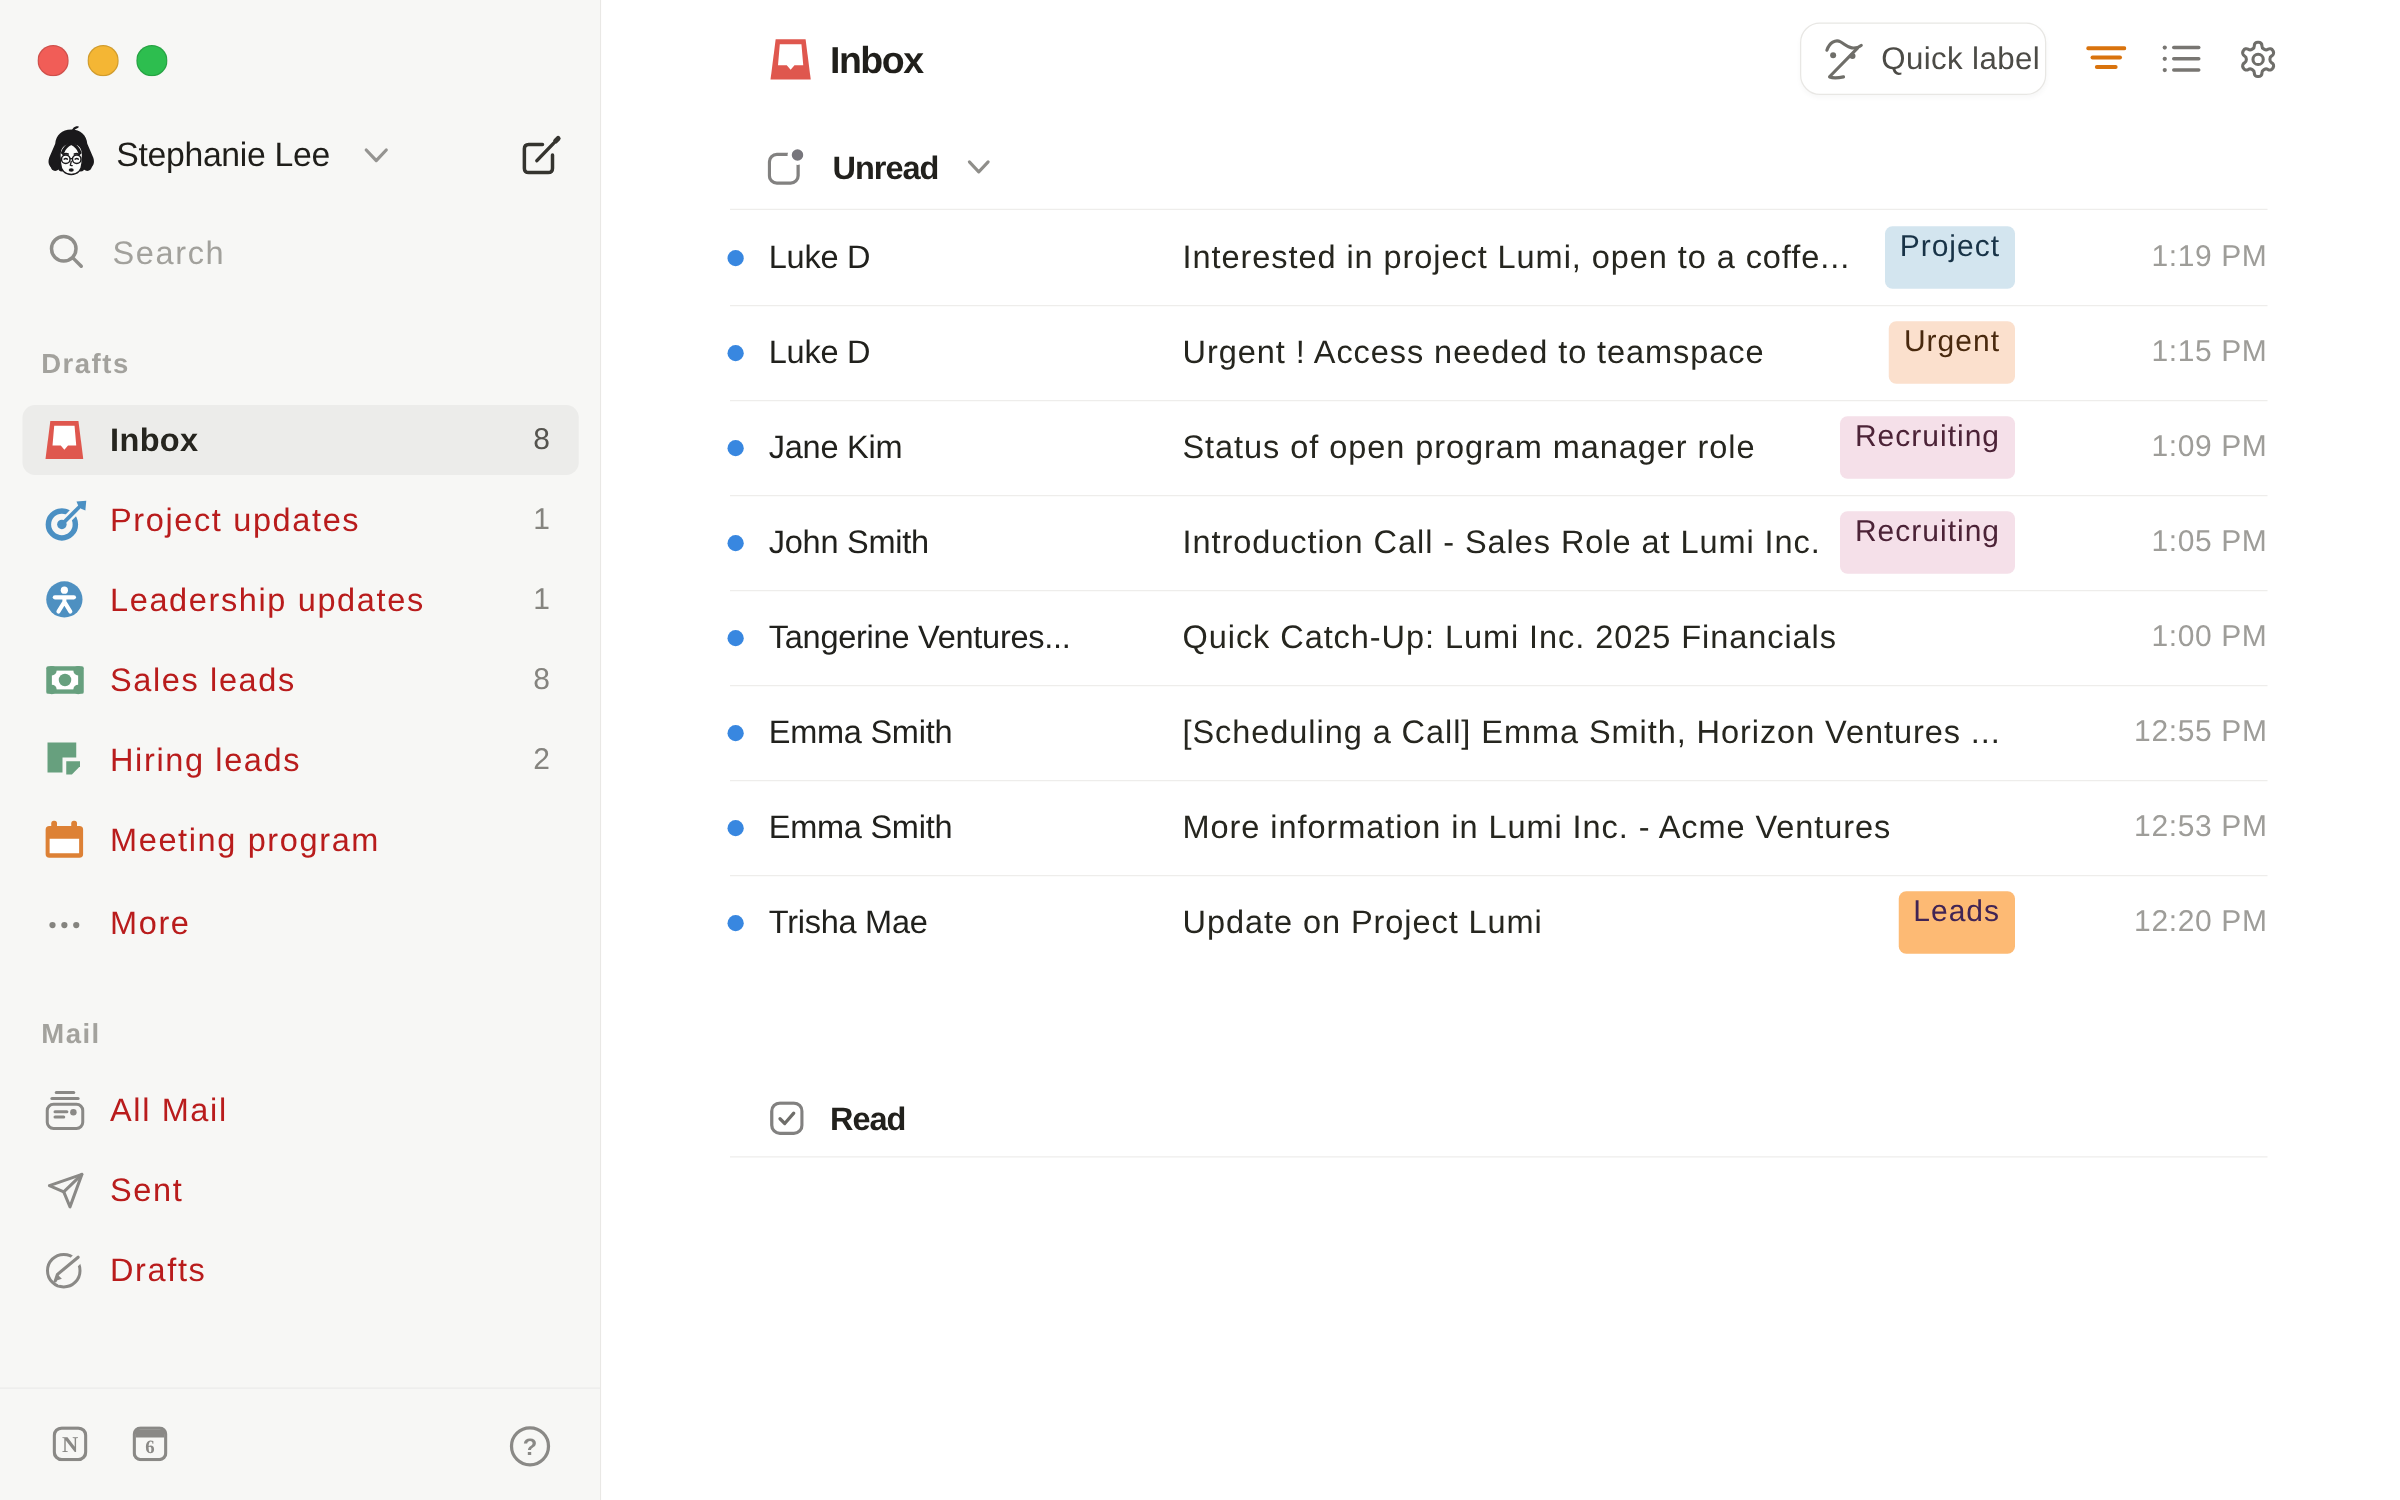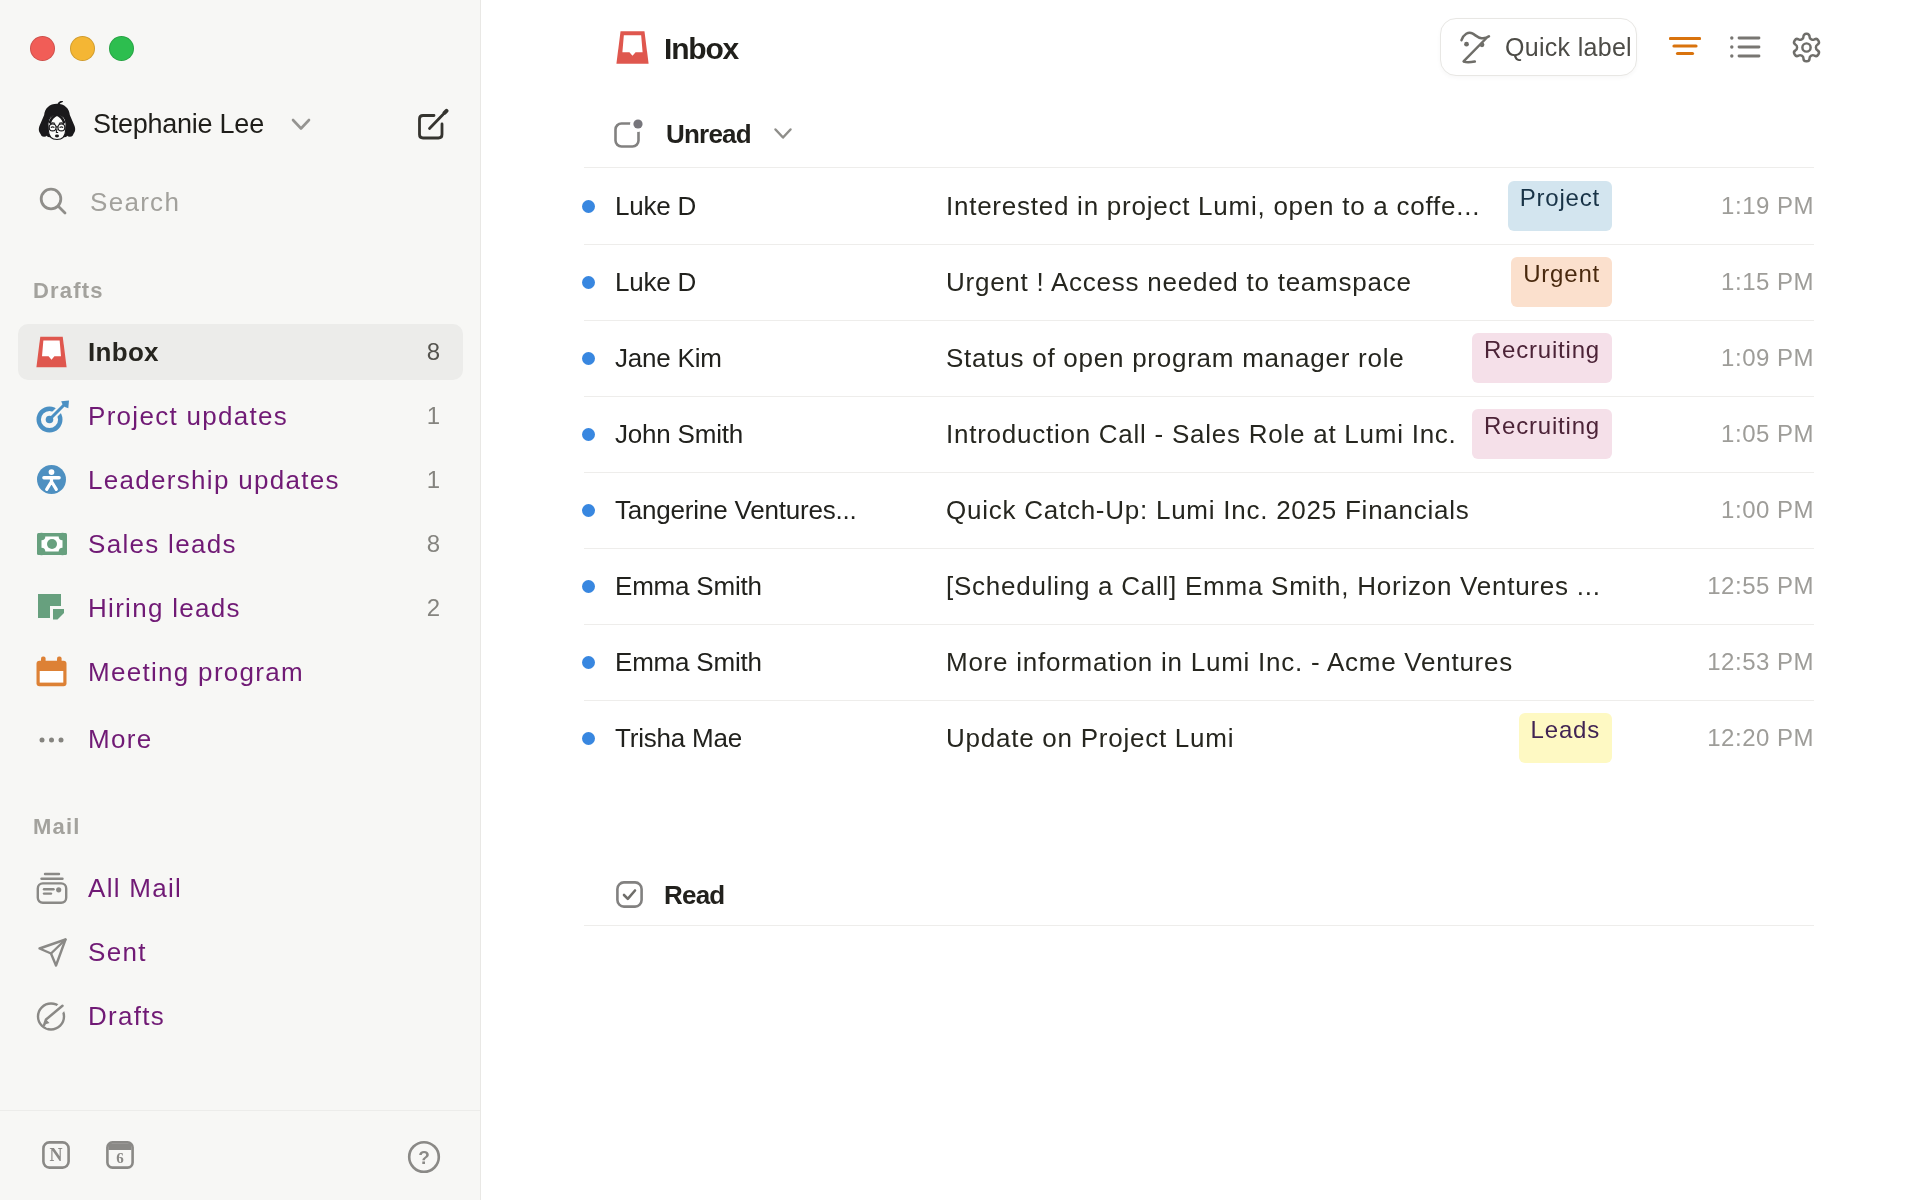--- a/index.html
+++ b/index.html
@@ -7,21 +7,21 @@
     font-family:"Liberation Sans", sans-serif; }
   .abs { position:absolute; }
   
   #sidebar { position:absolute; left:0; top:0; width:481px; height:1200px;
     background:#f7f7f5; border-right:1px solid #e9e8e5; }
   .tl { position:absolute; top:35.5px; width:25px; height:25px; border-radius:50%; box-sizing:border-box; border:1px solid rgba(0,0,0,0.14); }
   .srow-label { position:absolute; left:33px; font-size:22px; font-weight:bold; color:#a3a29d; letter-spacing:1.2px;}
   .nav { position:absolute; left:0; width:480px; height:64px; }
   .nav .ic { position:absolute; left:36px; top:50%; transform:translateY(-50%); width:32px; height:32px; }
   .nav .txt { position:absolute; left:88px; top:50%; transform:translateY(-50%);
-    font-size:26px; color:#701a75; letter-spacing:1.3px; white-space:nowrap;}
+    font-size:26px; color:#b91c1c; letter-spacing:1.3px; white-space:nowrap;}
   .nav .cnt { position:absolute; right:40px; top:50%; transform:translateY(-50%);
     font-size:24px; color:#85847f; }
   .sel-bg { position:absolute; left:18px; top:4px; right:17px; bottom:4px;
     background:#ececea; border-radius:10px; }
   .nav .txt.dark { color:#26251f; font-weight:bold; letter-spacing:0.3px;}
   
   #main { position:absolute; left:481px; top:0; right:0; height:1200px; background:#fff; }
   .mrow { position:absolute; left:103px; width:1230px; height:76px; }
   .mrow .dot { position:absolute; left:-2.5px; top:50%; margin-top:-6.5px; width:13px; height:13px;
     border-radius:50%; background:#3887e0; }
@@ -294,21 +294,21 @@
     <div class="dot"></div>
     <div class="sender">Emma Smith</div>
     <div class="subj">More information in Lumi Inc. - Acme Ventures</div>
     <div class="time">12:53 PM</div>
   </div>
   <div class="sep" style="top:700px;"></div>
   <div class="mrow" style="top:700px;">
     <div class="dot"></div>
     <div class="sender">Trisha Mae</div>
     <div class="subj">Update on Project Lumi</div>
-    <div class="pill" style="background:#fef9c3; color:#412454;">Leads</div>
+    <div class="pill" style="background:#fdba74; color:#412454;">Leads</div>
     <div class="time">12:20 PM</div>
   </div>
 
   <div id="ic-read" class="abs" style="left:135px; top:881px; width:27px; height:27px;"><svg width="27" height="27" viewBox="0 0 27 27">
   <rect x="1.4" y="1.4" width="24.2" height="24.2" rx="6.5" fill="none" stroke="#828180" stroke-width="2.6"></rect>
   <polyline points="8,14 11.8,17.8 19,9.5" fill="none" stroke="#6f6e6a" stroke-width="2.6" stroke-linecap="round" stroke-linejoin="round"></polyline>
 </svg></div>
   <div class="abs" style="left:183px; top:880px; font-size:26px; font-weight:bold; color:#22211d; letter-spacing:-0.8px;">Read</div>
   <div class="sep" style="top:925px;"></div>
 </div>

